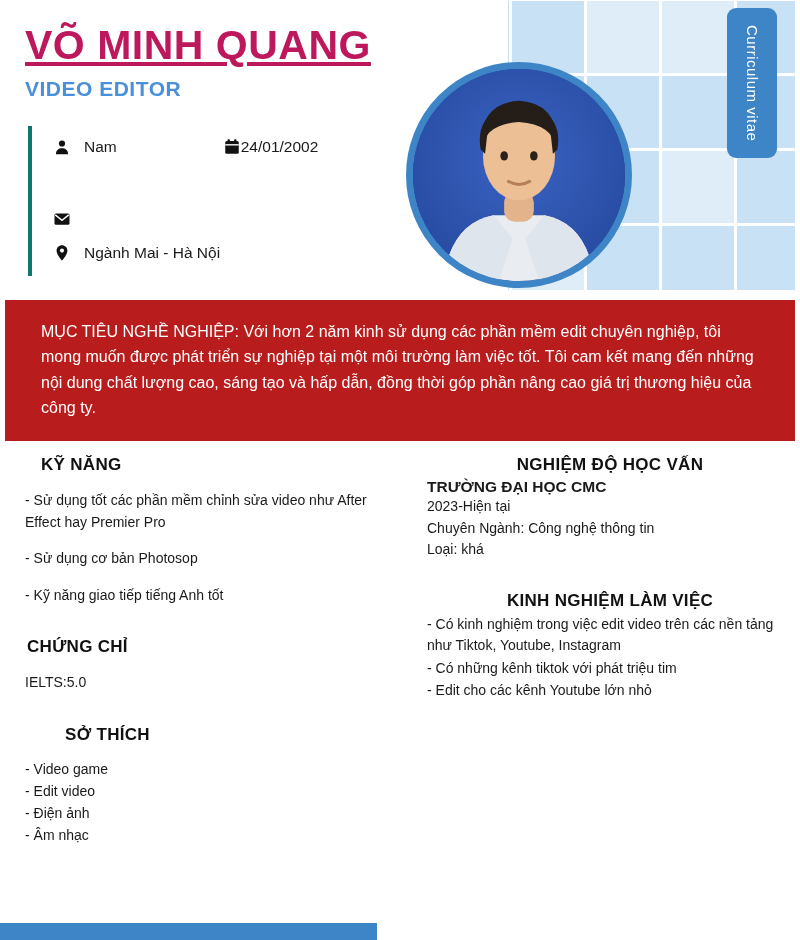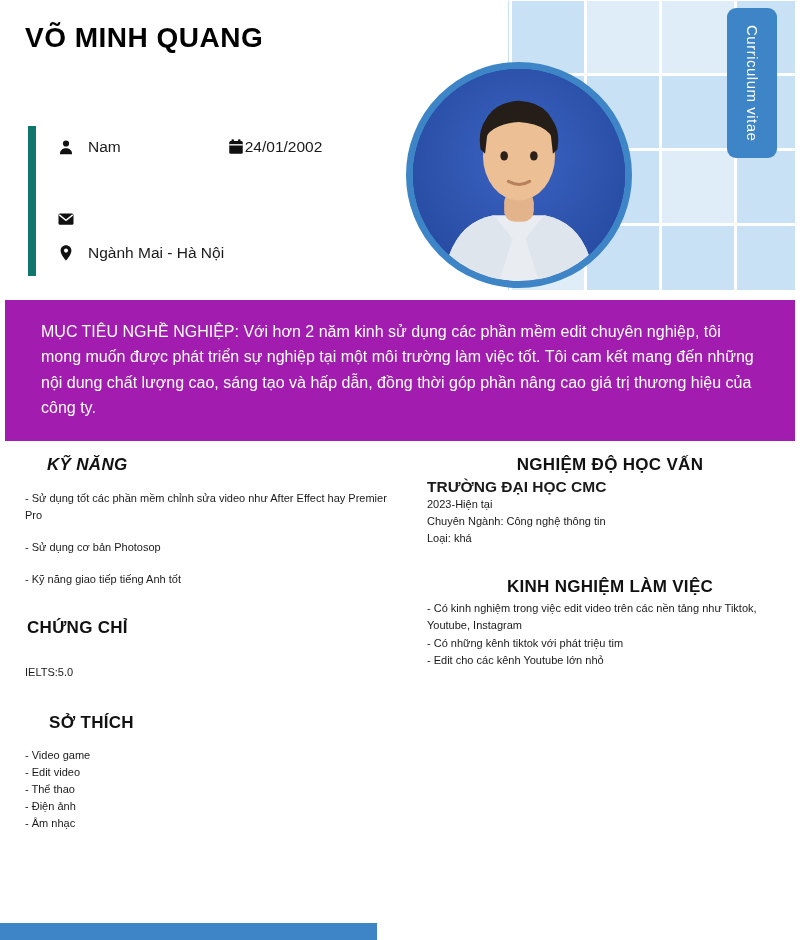--- a/index.html
+++ b/index.html
@@ -24,52 +24,52 @@
            background:#2b51aa; z-index:3; }
   .photo svg { width:100%; height:100%; display:block; }
 
   
   .cv-tab { position:absolute; left:727px; top:8px; width:50px; height:150px;
             background:#3d85c6; border-radius:9px; color:#fff; z-index:4;
             display:flex; align-items:center; justify-content:center;
             writing-mode:vertical-rl; font-size:15px; letter-spacing:0.5px; }
 
   
-  .name { position:absolute; left:25px; top:22px; font-size:28px; font-weight:bold;
-          color:#000000; letter-spacing:0.5px; }
+  .name { position:absolute; left:25px; top:22px; font-size:41px; font-weight:bold;
+          color:#be185d; letter-spacing:0.5px;text-decoration:underline; }
   .role { position:absolute; left:25px; top:77px; font-size:21px; font-weight:bold;
           color:#4a90d9; letter-spacing:0.5px; }
 
   
   .personal { position:absolute; left:28px; top:126px; width:370px; height:150px;
-              border-left:8px solid #0f766e; }
+              border-left:4px solid #0f766e; }
   .p-row { position:absolute; left:21px; display:flex; align-items:center; gap:13px;
            font-size:15.5px; color:#1a1a1a; }
   .row-gender { top:12px; }
   .row-email { top:84px; }
   .row-address { top:118px; }
   .icon-18 { width:18px; height:18px; display:inline-block; flex:0 0 auto; }
   .icon-18 svg { width:18px; height:18px; display:block; }
   .dob-group { display:flex; align-items:center; margin-left:93px; }
 
   
-  .objective { position:absolute; left:5px; right:5px; top:300px; background:#a21caf;
+  .objective { position:absolute; left:5px; right:5px; top:300px; background:#b91c1c;
                color:#fff; padding:19px 36px 21px 36px; font-size:16px; line-height:1.58; }
 
   
   .col-left  { position:absolute; left:25px;  top:455px; width:370px; }
   .col-right { position:absolute; left:427px; top:455px; width:366px; }
   .sec-h { font-size:17px; font-weight:bold; color:#111; letter-spacing:0.3px; }
-  .h-skills  { margin-left:22px;font-style:italic; }
+  .h-skills  { margin-left:16px; }
   .h-certs   { margin-left:2px; margin-top:30px; }
-  .h-hobbies { margin-left:24px; margin-top:32px; }
+  .h-hobbies { margin-left:40px; margin-top:32px; }
   .h-center  { text-align:center; }
-  .body-txt { font-size:11px; line-height:1.55; color:#1a1a1a; }
+  .body-txt { font-size:14px; line-height:1.55; color:#1a1a1a; }
   .skill-item { margin-top:15px; }
-  .cert-item { margin-top:26px; }
+  .cert-item { margin-top:15px; }
   .hobby-list { margin-top:14px; }
   .hobby-item { line-height:1.55; }
   .school { font-size:15.5px; font-weight:bold; margin-top:3px; }
   .edu-line { line-height:1.55; }
   .h-exp { margin-top:30px; }
   .exp-list { margin-top:3px; }
   .exp-item { line-height:1.52; margin-bottom:1px; }
 
   
   .bottom-bar { position:absolute; left:0; bottom:0; width:377px; height:17px;
@@ -105,20 +105,21 @@
       <path d="M32 38 Q31 16 50 15 Q69 16 68 38 Q66 26 50 25 Q34 26 32 38 Z" fill="#241d18"></path>
       <path d="M32 38 Q30 28 36 22 L34 40 Z" fill="#241d18"></path>
       <path d="M68 38 Q70 28 64 22 L66 40 Z" fill="#241d18"></path>
       <ellipse cx="43" cy="41" rx="1.8" ry="2.2" fill="#2a211b"></ellipse>
       <ellipse cx="57" cy="41" rx="1.8" ry="2.2" fill="#2a211b"></ellipse>
       <path d="M45 53 Q50 56 55 53" stroke="#b5805a" stroke-width="1.4" fill="none" stroke-linecap="round"></path>
     </svg>
   </div>
 
   <h1 class="name">VÕ MINH QUANG</h1>
+  <h2 class="role">VIDEO EDITOR</h2>
 
   <div class="personal">
     <div class="p-row row-gender">
       <span class="icon-18">
         <svg viewBox="0 0 24 24" fill="#111">
             <circle cx="12" cy="7.3" r="4.1"></circle>
             <path d="M4 20.6c0-4.5 3.6-7.1 8-7.1s8 2.6 8 7.1v.9H4z"></path>
           </svg>
       </span>
       <span>Nam</span>
@@ -161,21 +162,20 @@
     <p class="body-txt skill-item">- Sử dụng cơ bản Photosop</p>
     <p class="body-txt skill-item">- Kỹ năng giao tiếp tiếng Anh tốt</p>
 
     <h3 class="sec-h h-certs">CHỨNG CHỈ</h3>
     <p class="body-txt cert-item">IELTS:5.0</p>
 
     <h3 class="sec-h h-hobbies">SỞ THÍCH</h3>
     <div class="hobby-list">
       <p class="body-txt hobby-item">- Video game</p>
       <p class="body-txt hobby-item">- Edit video</p>
-      <p class="body-txt hobby-item">- Thể thao</p>
       <p class="body-txt hobby-item">- Điện ảnh</p>
       <p class="body-txt hobby-item">- Âm nhạc</p>
     </div>
   </div>
 
   <div class="col-right">
     <h3 class="sec-h h-center">NGHIỆM ĐỘ HỌC VẤN</h3>
     <p class="school">TRƯỜNG ĐẠI HỌC CMC</p>
     <p class="body-txt edu-line">2023-Hiện tại</p>
     <p class="body-txt edu-line">Chuyên Ngành: Công nghệ thông tin</p>

